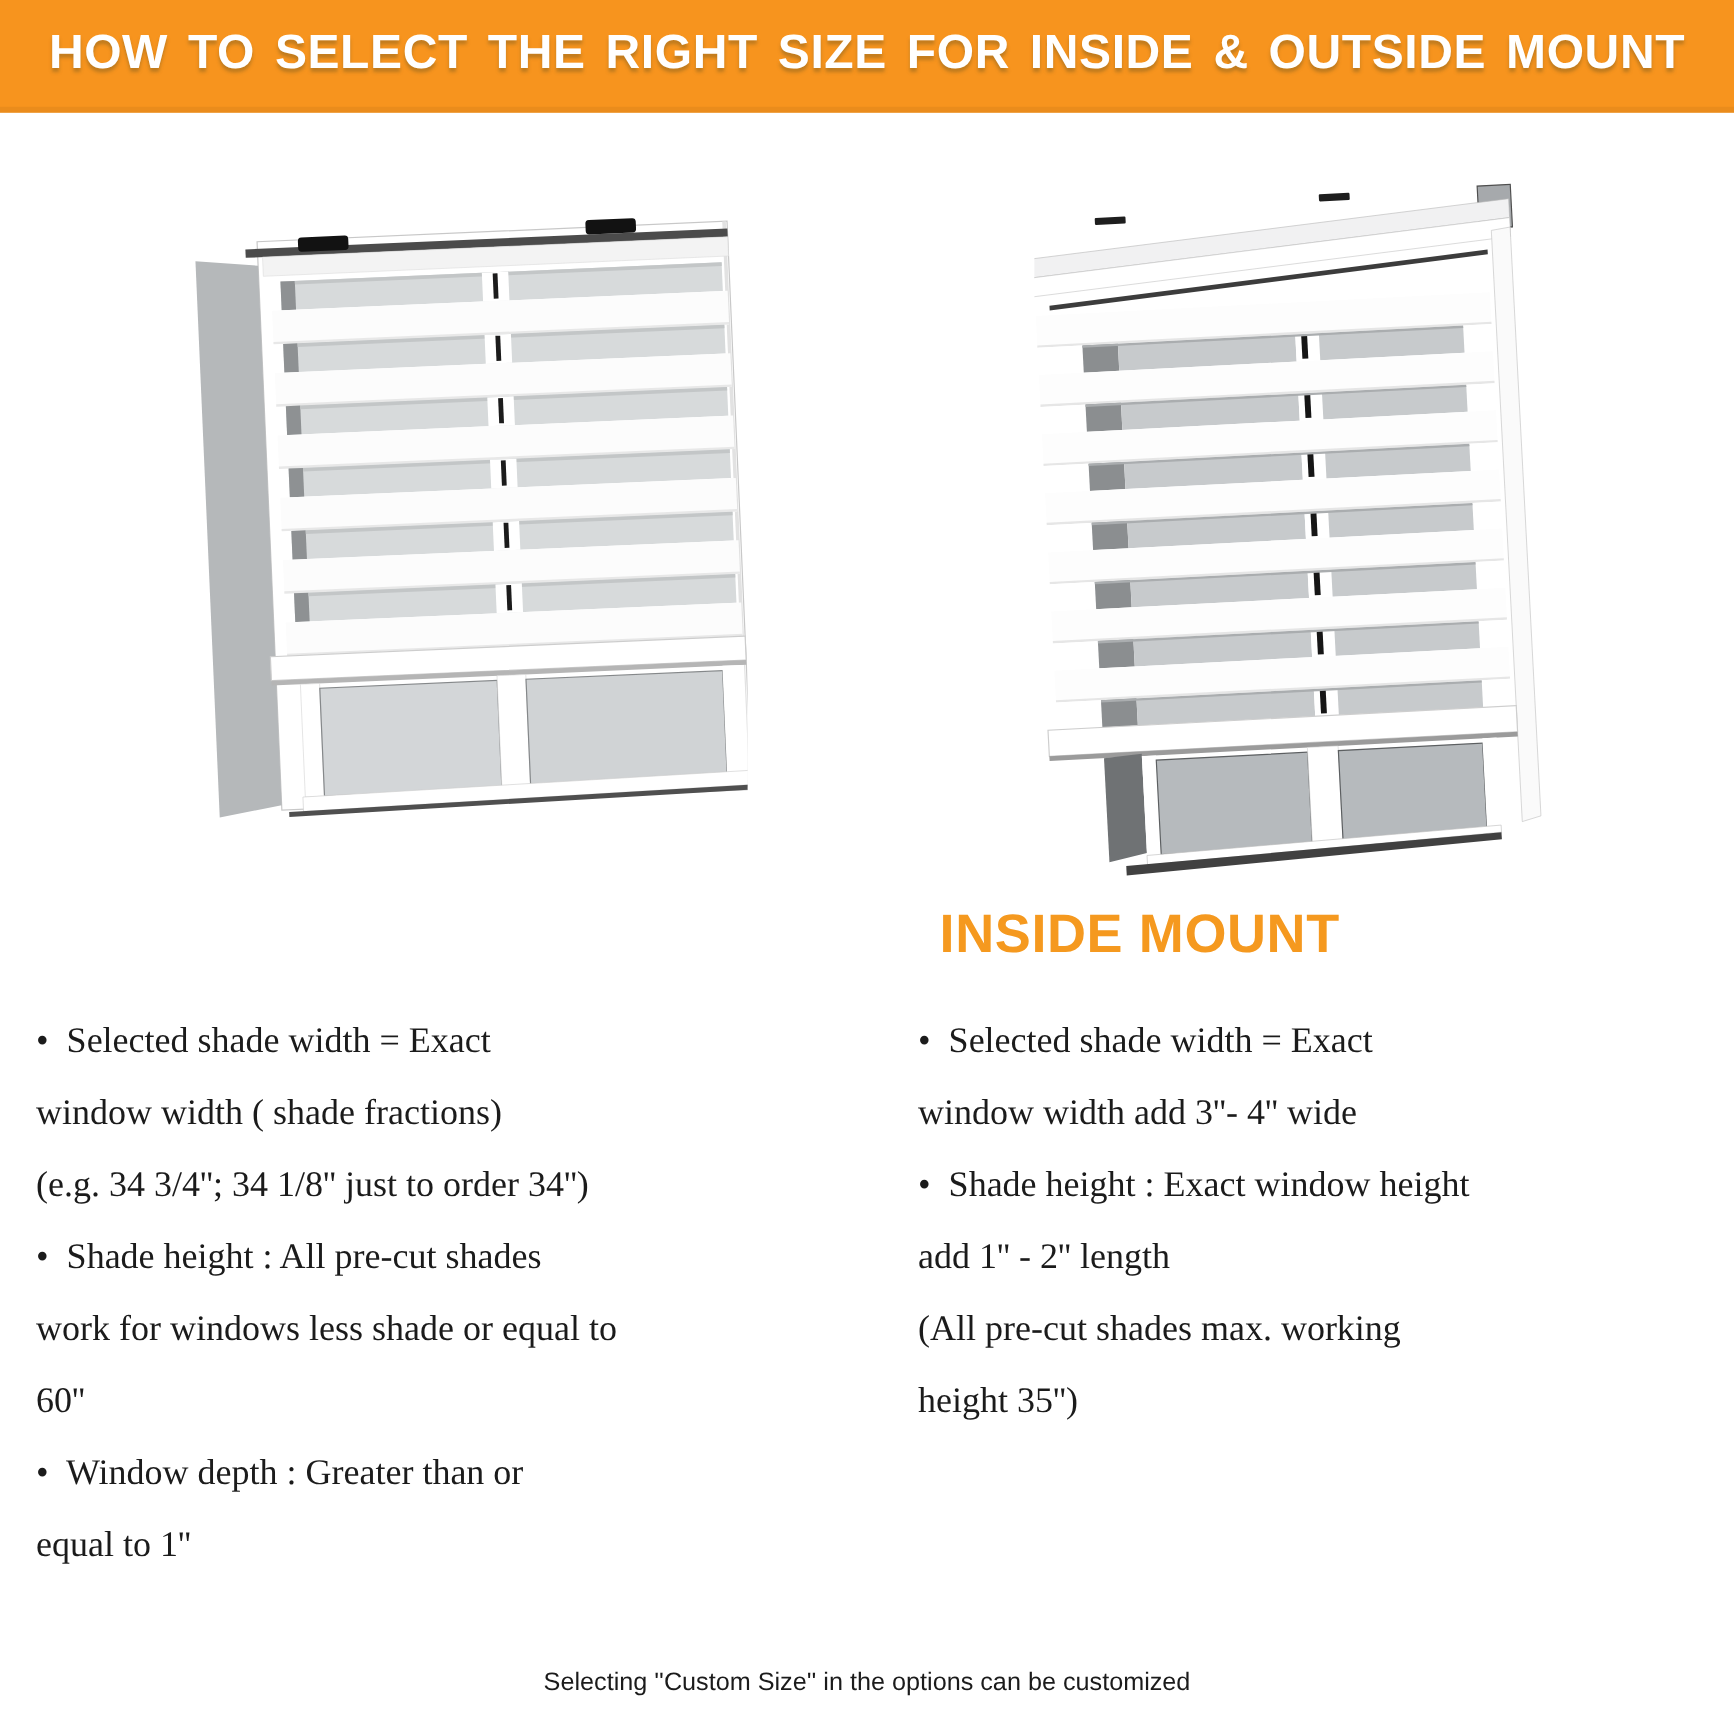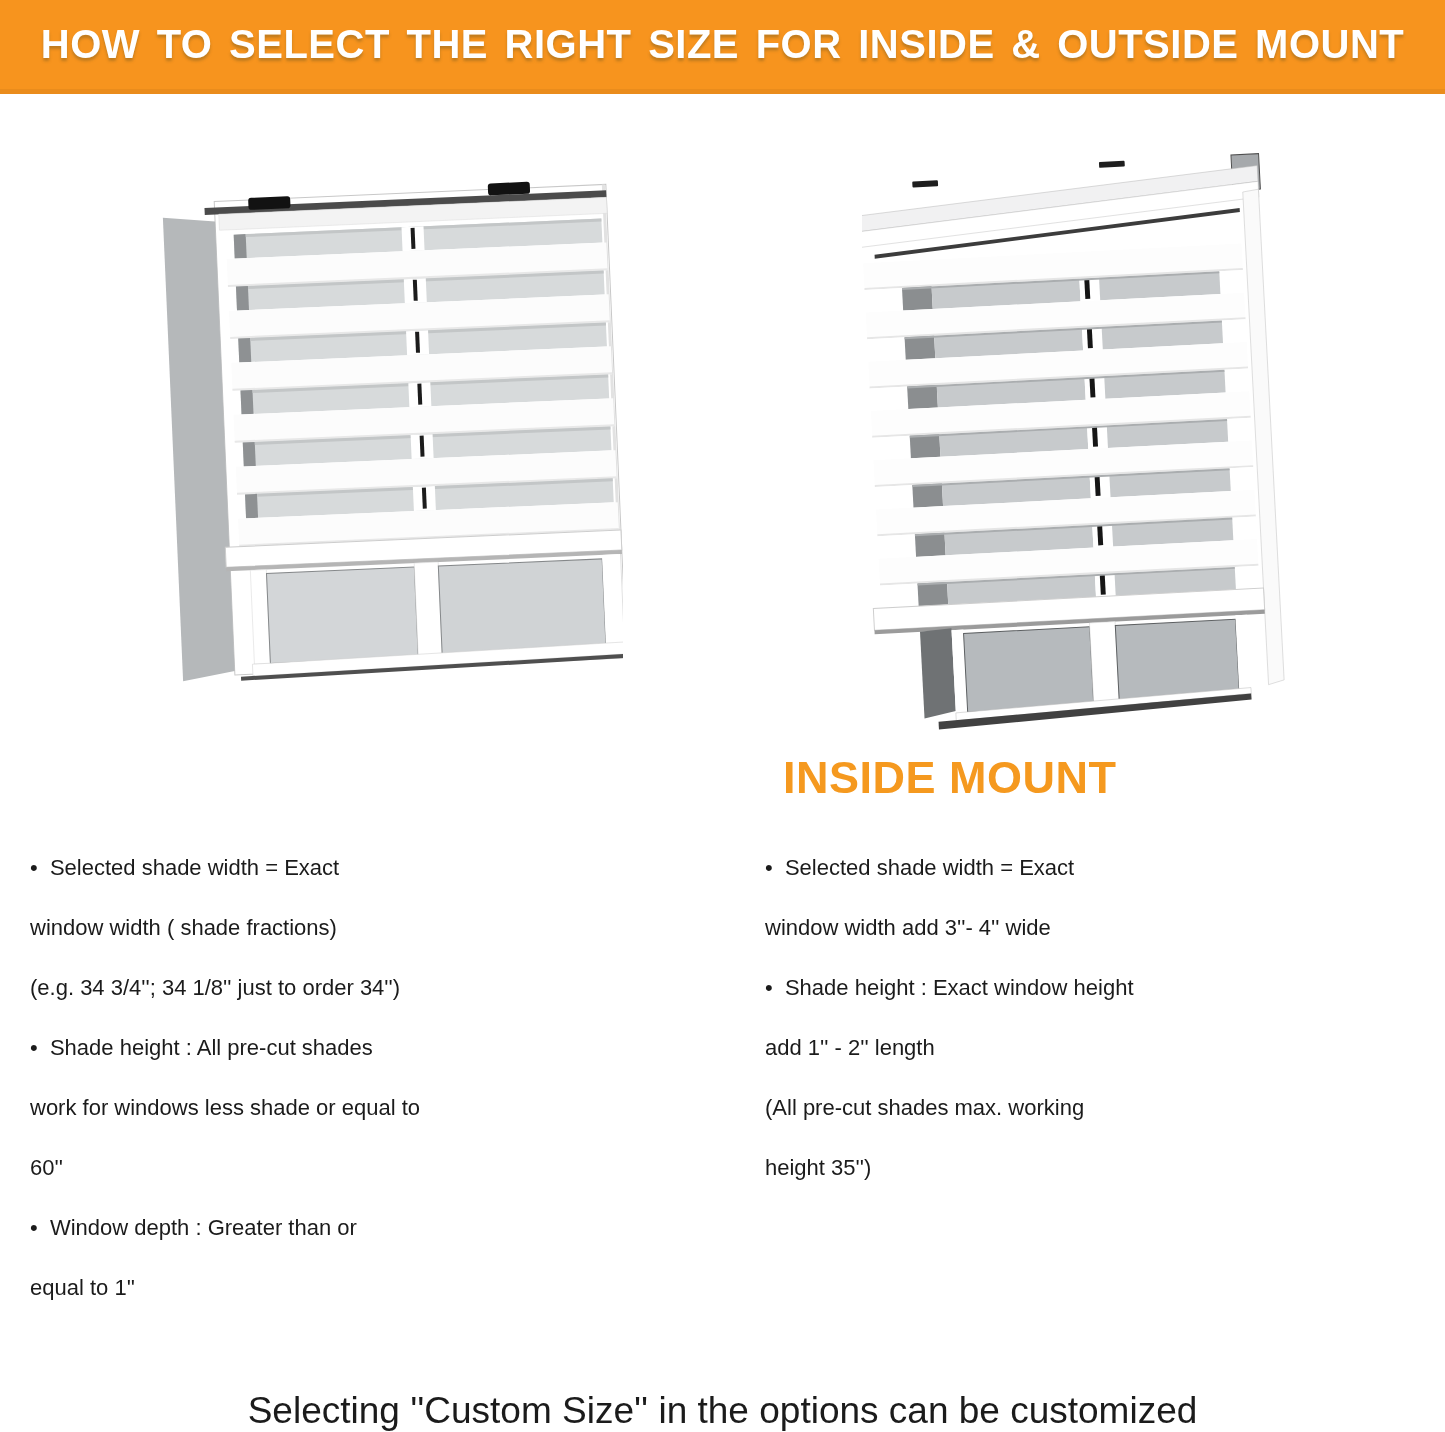--- a/index.html
+++ b/index.html
@@ -45,28 +45,29 @@
     letter-spacing:0.5px;white-space:pre;
   }
   .heading-inside{left:45px;top:752px;}
   .heading-outside{left:783px;top:752px;}
   
   .bullets{position:absolute;top:838px;}
   .bullets-inside{left:30px;width:680px;}
   .bullets-outside{left:765px;width:665px;}
   .bullets p{
     margin:0;height:60px;line-height:60px;
-    font-size:22px;color:var(--body-text);
+    font-size:30px;color:var(--body-text);
     white-space:pre;
+    font-family:Liberation Serif, serif;
   }
   
   .footer-note{
     position:absolute;left:0;top:1390px;width:1445px;
     margin:0;text-align:center;
-    font-size:37px;color:var(--body-text);
+    font-size:21px;color:var(--body-text);
     white-space:pre;
   }
 </style>
 </head>
 <body>
 
 <div class="page">
 
   <header class="banner">
     <h1>HOW TO SELECT THE RIGHT SIZE FOR INSIDE &amp; OUTSIDE MOUNT</h1>

